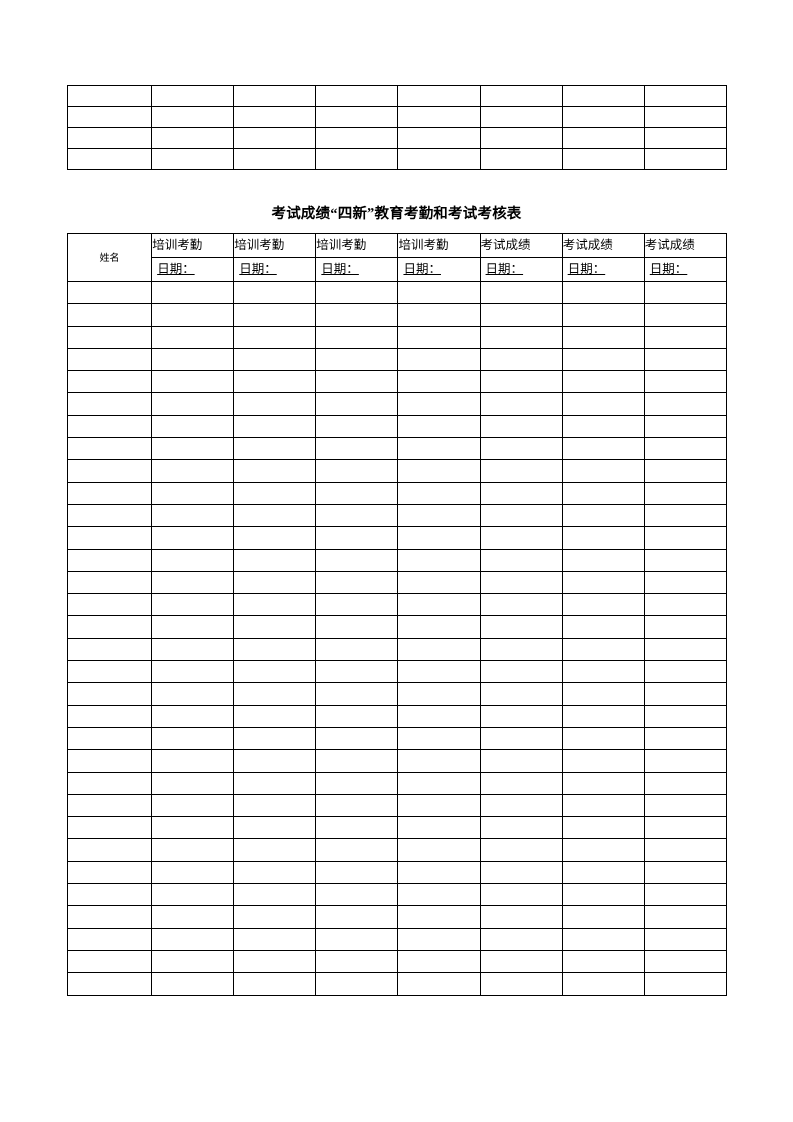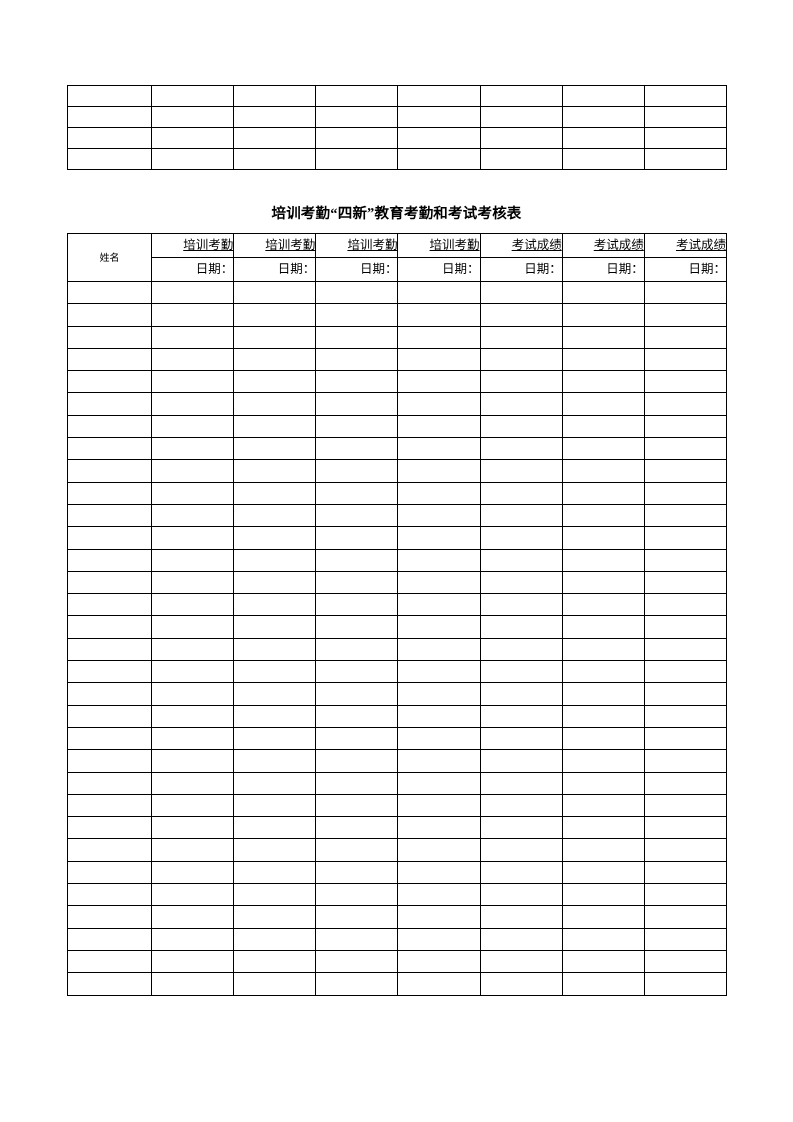--- a/index.html
+++ b/index.html
@@ -73,26 +73,26 @@
     left: 67px;
     top: 233px;
     width: 660px;
   }
   #main-table .hdr-top,
   #main-table .hdr-bottom {
     height: 23px;
     font-size: 12.5px;
   }
   #main-table .hdr-top {
-    text-align: right;
+    text-align: left;
+  }
+  #main-table .hdr-bottom {
+    text-align: left;
+    padding-left: 5px;
     text-decoration: underline;
-  }
-  #main-table .hdr-bottom {
-    text-align: right;
-    padding-left: 5px;
   }
   #main-table .name-cell {
     text-align: center;
     font-size: 10px;
     vertical-align: middle;
   }
   #main-table .body-row td {
     height: 21.3px;
   }
 
@@ -153,21 +153,21 @@
           <td></td>
           <td></td>
           <td></td>
           <td></td>
           <td></td>
           <td></td>
         </tr>
       </tbody>
   </table>
 
-  <div id="doc-title">培训考勤“四新”教育考勤和考试考核表</div>
+  <div id="doc-title">考试成绩“四新”教育考勤和考试考核表</div>
 
   <table id="main-table" class="doc-table">
     <colgroup>
       <col class="c-name">
         <col class="c-std">
         <col class="c-std">
         <col class="c-std">
       <col class="c-std">
         <col class="c-std">
         <col class="c-std">

